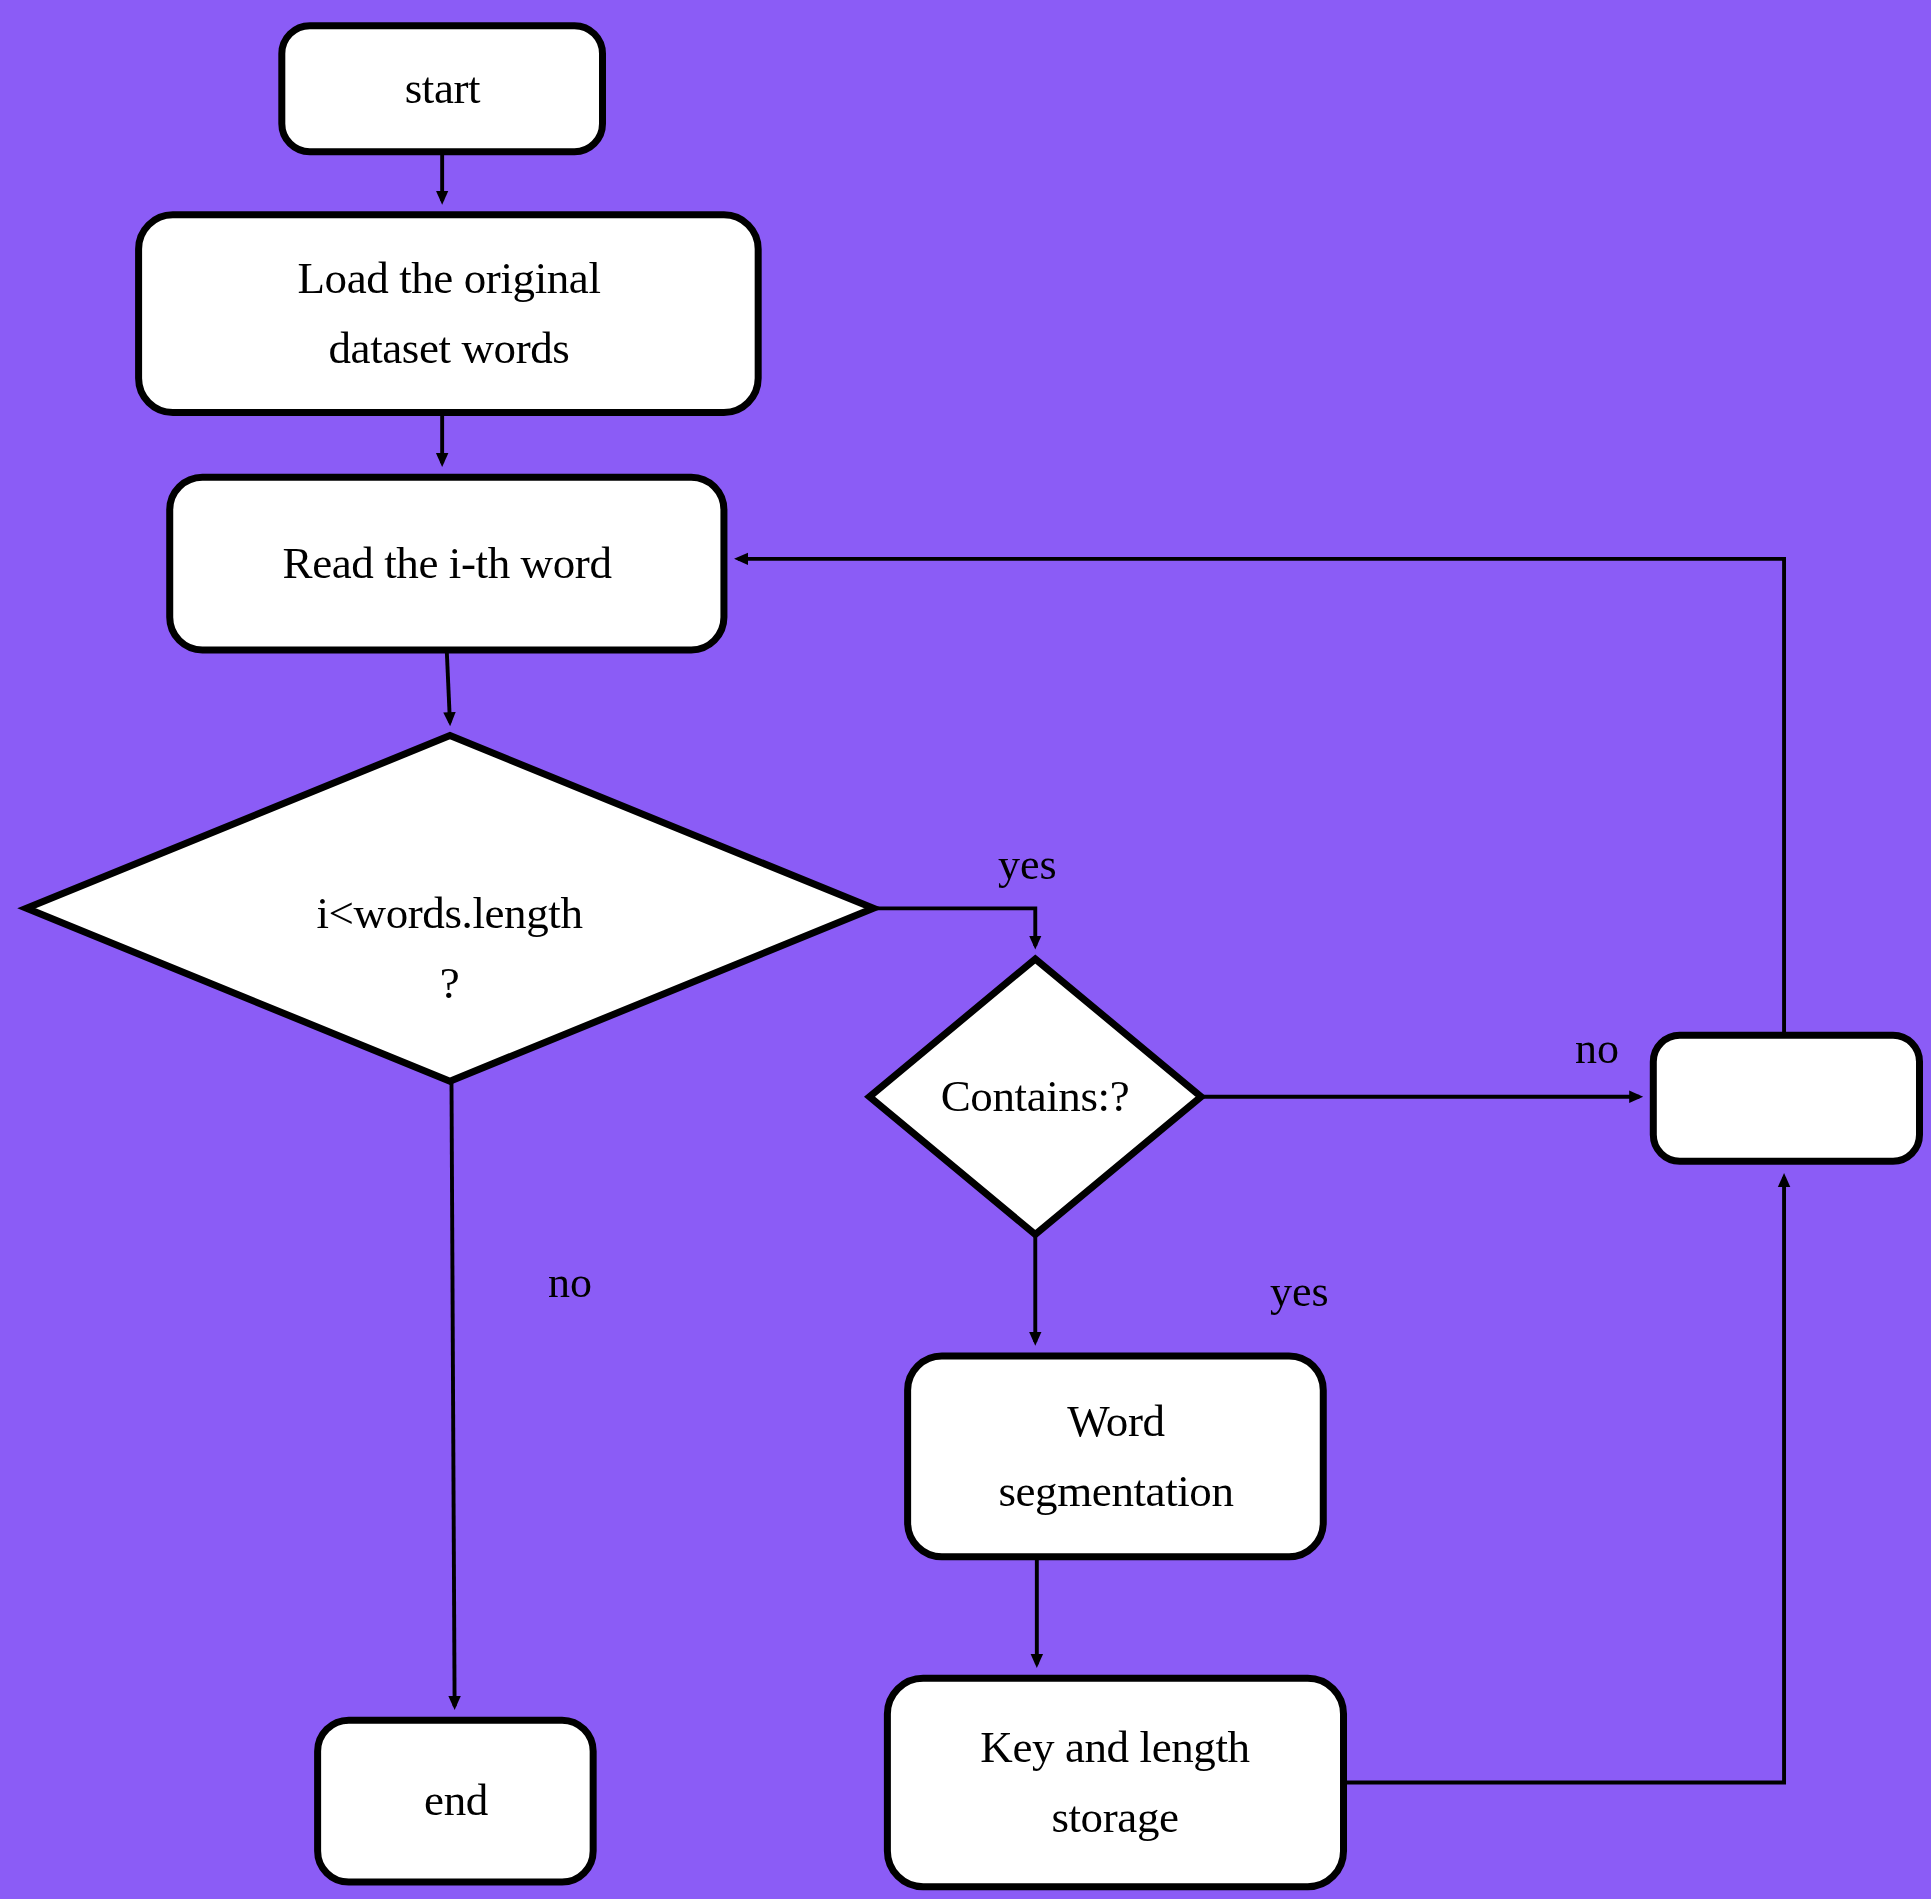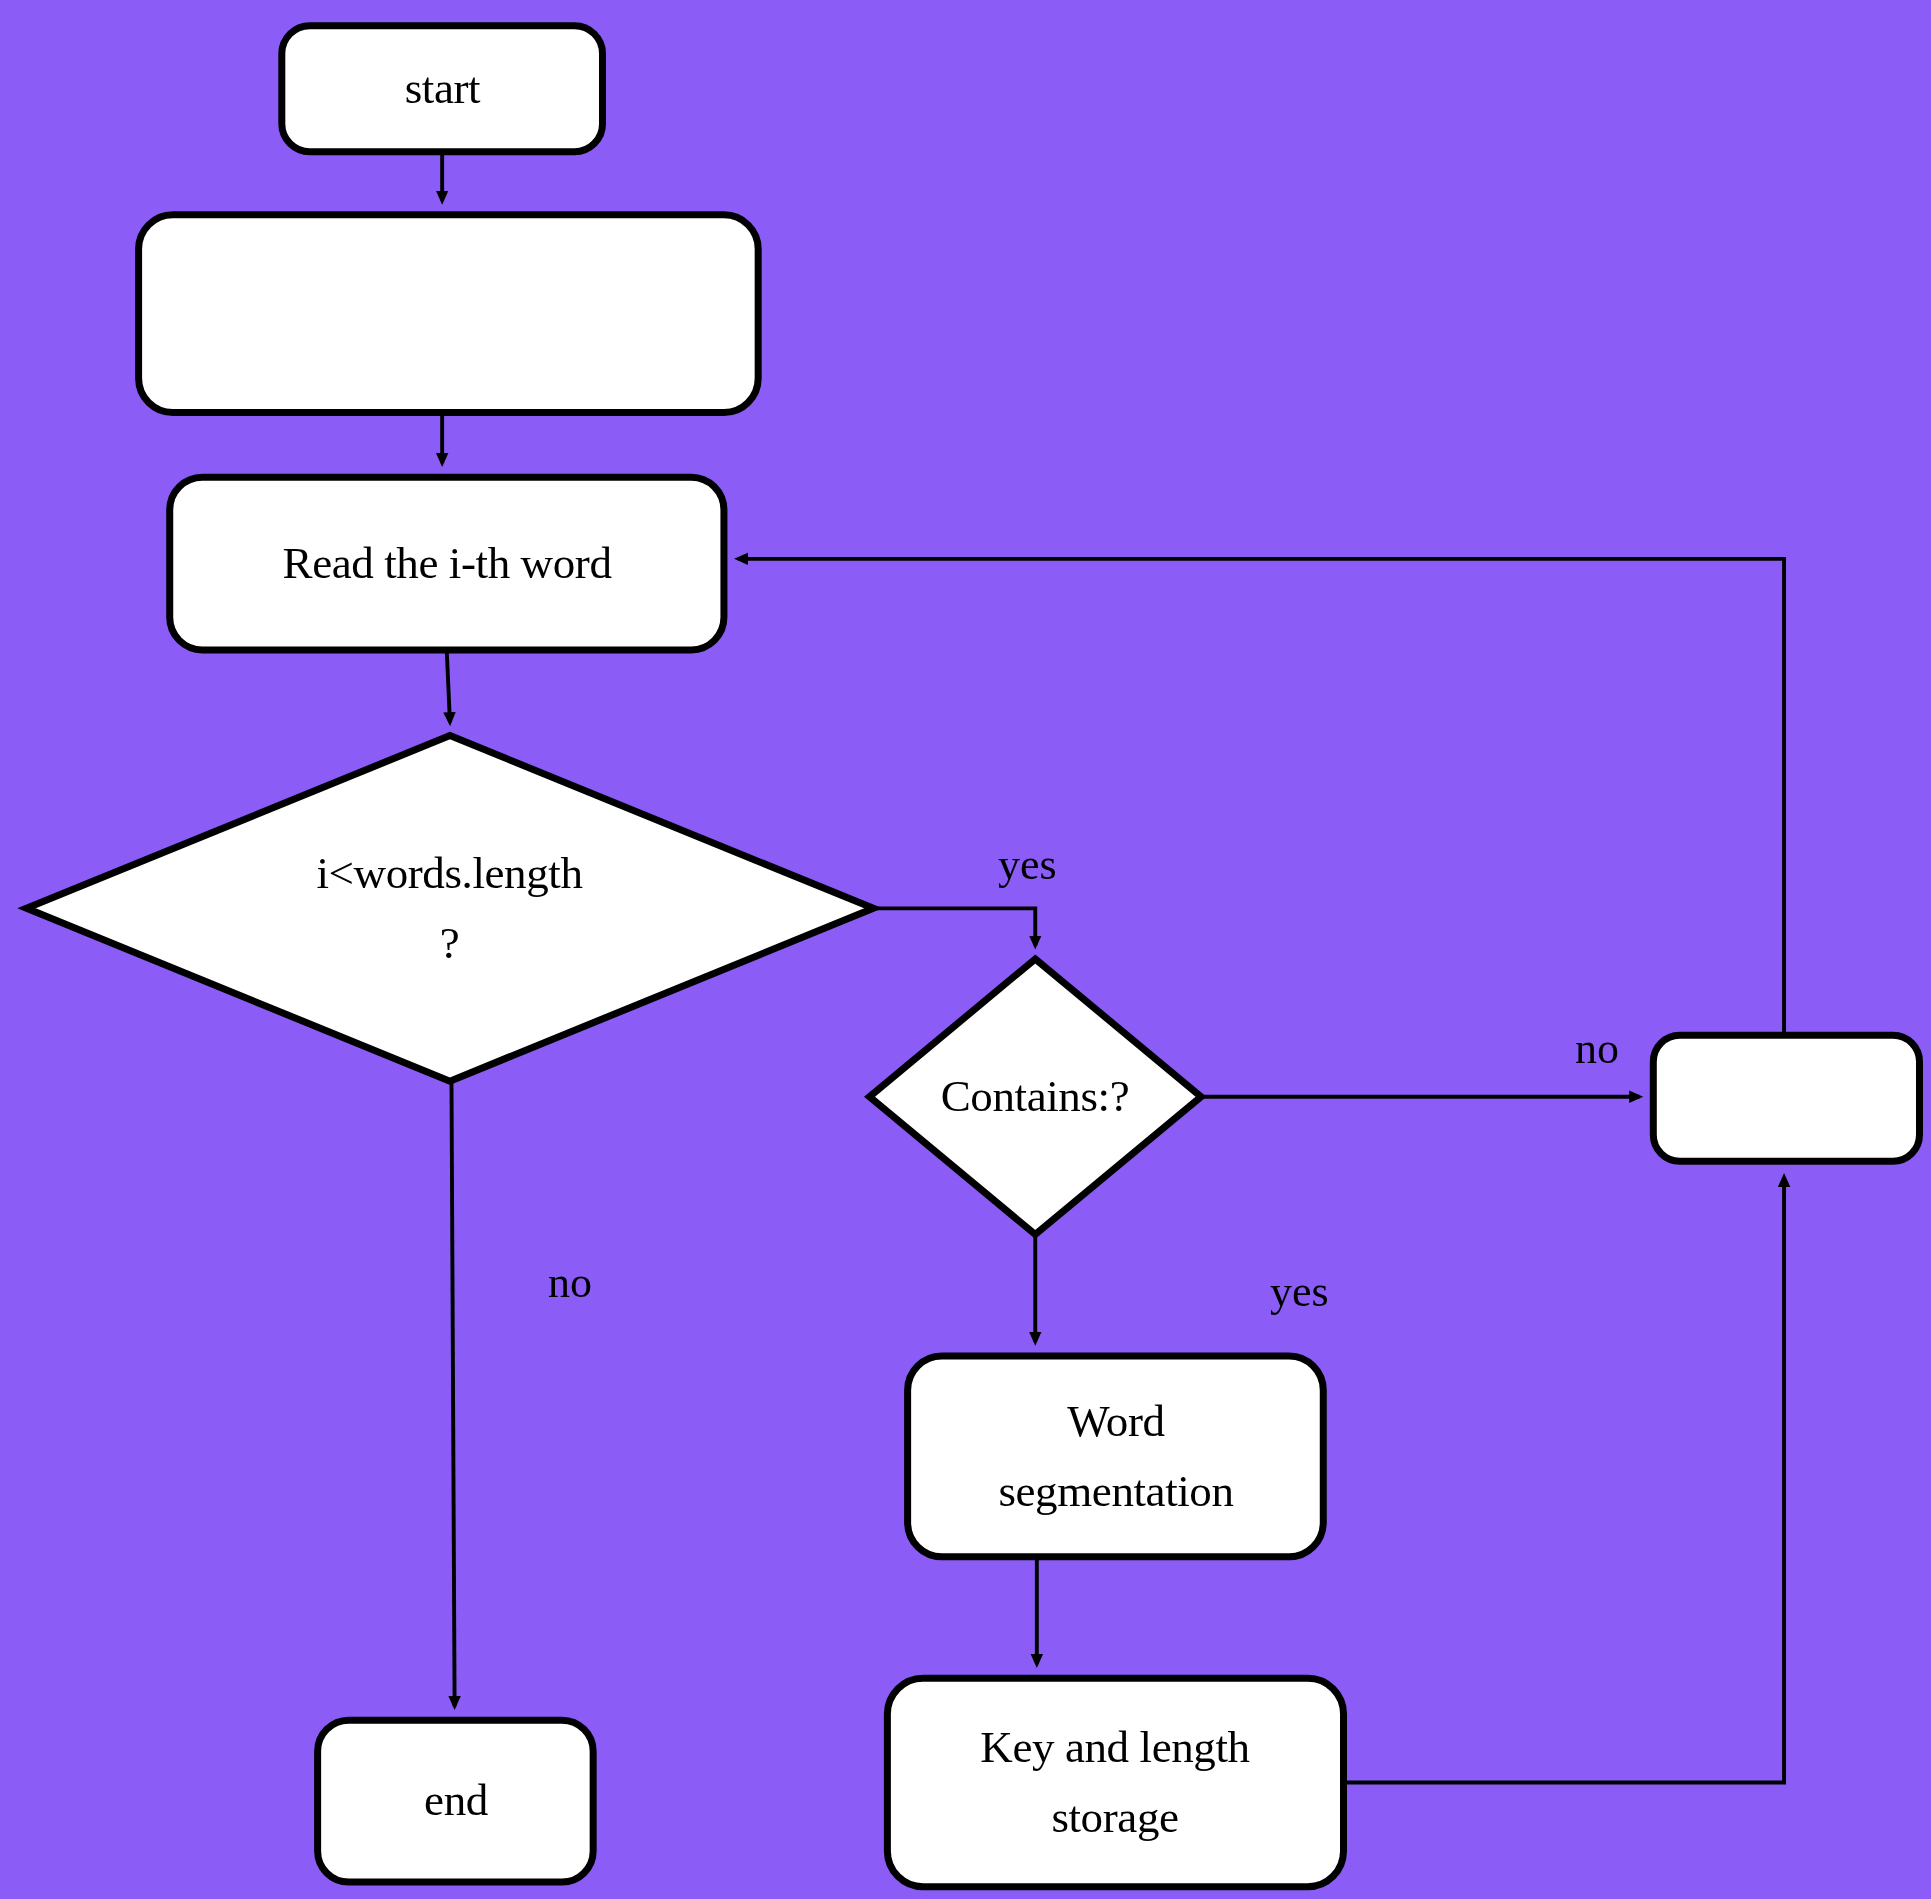--- a/index.html
+++ b/index.html
@@ -95,24 +95,26 @@
 
     <path d="M 1332 2002 L 1332 2138" fill="none" stroke="#000000" stroke-width="5" marker-end="url(#arrowhead-lg)"></path>
 
     <path d="M 1728 2290 L 2292 2290 L 2292 1512" fill="none" stroke="#000000" stroke-width="5" marker-end="url(#arrowhead-lg)"></path>
 
     <path d="M 2292 1330 L 2292 718 L 948 718" fill="none" stroke="#000000" stroke-width="5" marker-end="url(#arrowhead-lg)"></path>
   </svg>
 
   <div class="node-label" style="left:282px; top:26px; width:321px; height:126px;">start</div>
 
+  <div class="node-label" style="left:139px; top:215px; width:620px; height:198px;">Load the original
+dataset words</div>
 
   <div class="node-label" style="left:170px; top:477px; width:554px; height:173px;">Read the i-th word</div>
 
-  <div class="node-label" style="left:255px; top:831px; width:389px; height:156px;">i&lt;words.length
+  <div class="node-label" style="left:255px; top:871px; width:389px; height:156px;">i&lt;words.length
 ?</div>
 
   <div class="node-label" style="left:887px; top:1058px; width:296px; height:78px;">Contains:?</div>
 
 
   <div class="node-label" style="left:908px; top:1356px; width:416px; height:201px;">Word
 segmentation</div>
 
   <div class="node-label" style="left:887px; top:1678px; width:456px; height:209px;">Key and length
 storage</div>

